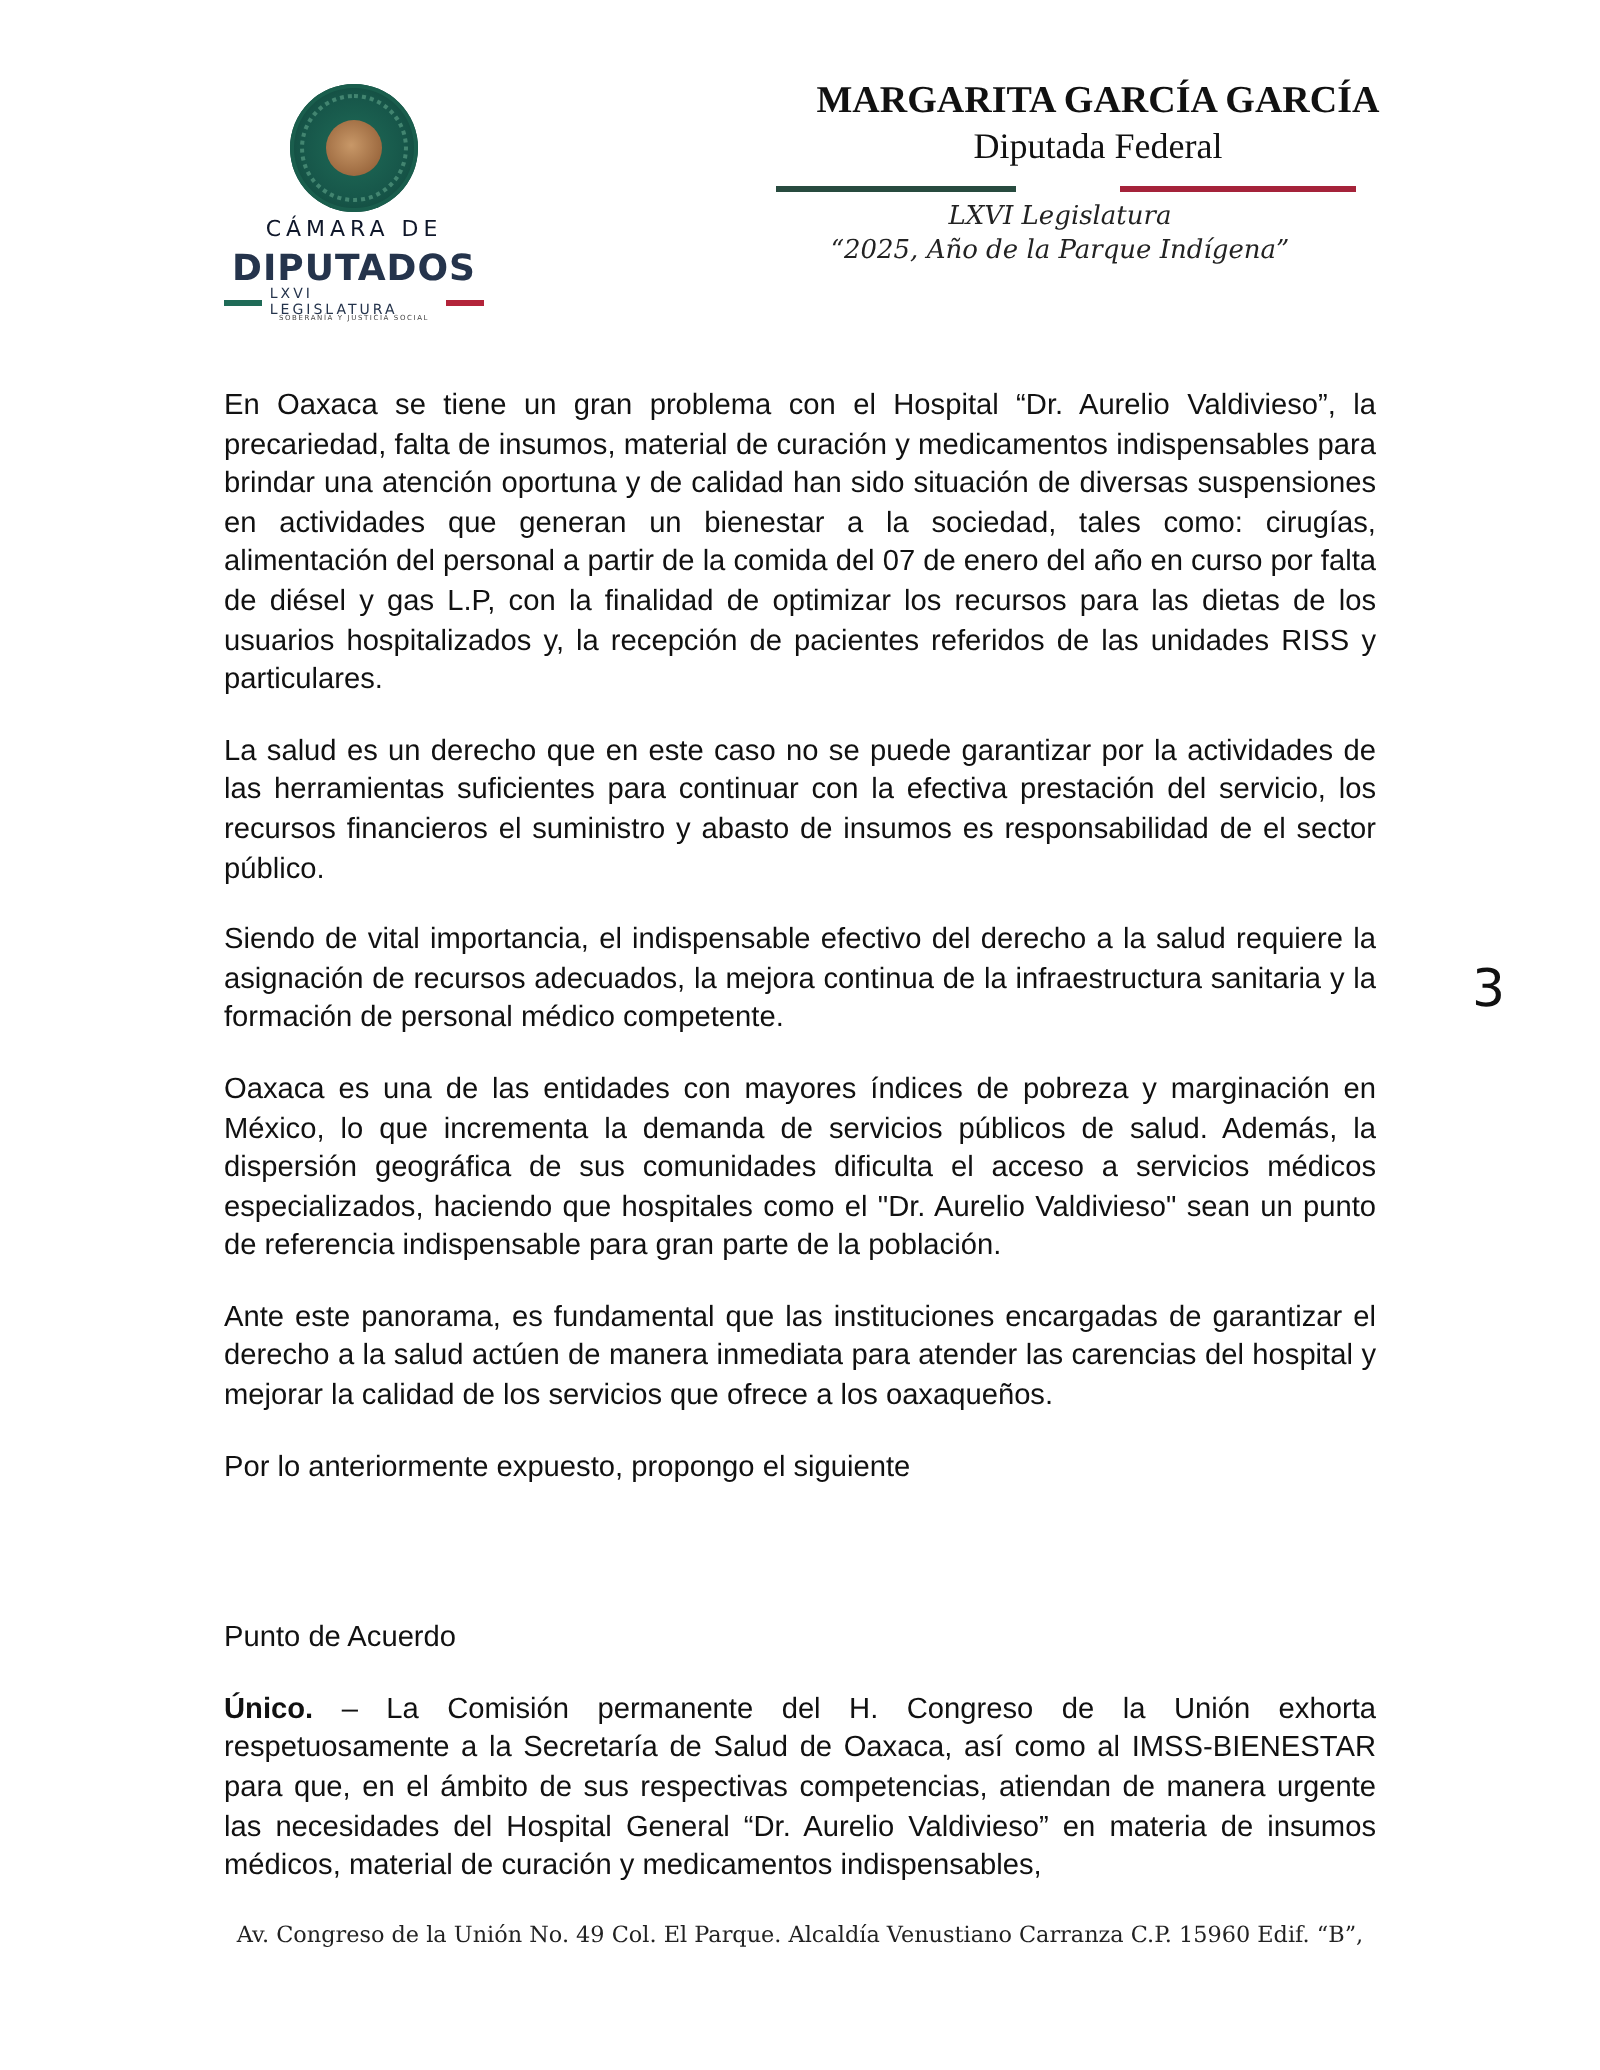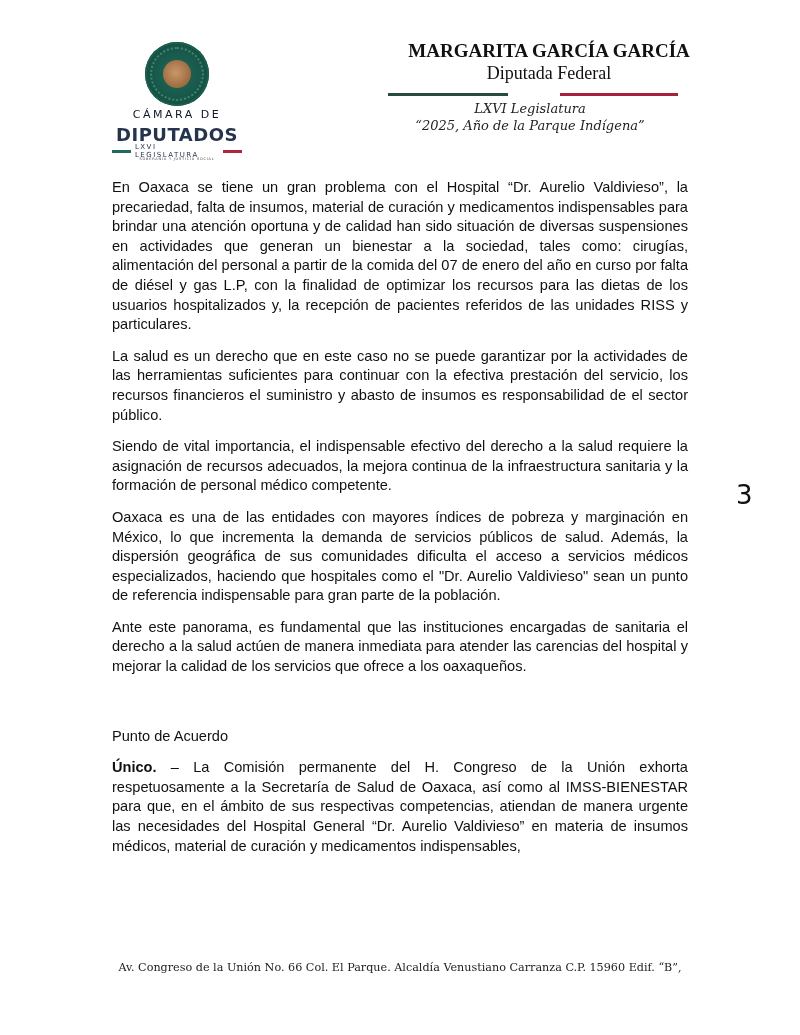--- a/index.html
+++ b/index.html
@@ -24,21 +24,21 @@
 
   .header-right { position: absolute; left: 399px; top: 40px; width: 300px; text-align: center; }
   .name { font-family: "Liberation Serif", serif; font-weight: bold; font-size: 19px; color: #111; line-height: 22px; }
   .role { font-family: "Liberation Serif", serif; font-size: 18px; color: #111; line-height: 22px; }
   .rule-row { position: absolute; left: 388px; top: 93px; width: 290px; height: 4px; }
   .rule-green { position: absolute; left: 0; top: 0; width: 120px; height: 3px; background: #284b3f; }
   .rule-red { position: absolute; left: 172px; top: 0; width: 118px; height: 3px; background: #a5233a; }
   .legis { position: absolute; left: 380px; top: 100px; width: 300px; text-align: center; font-family: "DejaVu Serif", serif; font-style: italic; font-size: 13px; line-height: 17px; color: #222; }
 
   .content { position: absolute; left: 112px; top: 178px; width: 576px; font-size: 14.6px; line-height: 19.6px; text-align: justify; }
-  .content p { margin: 0 0 12px 0; }
+  .content p { margin: 16px 0 12px 0; }
   .p-gap { height: 38px; }
   .heading { font-weight: normal; margin: 0 0 12px 0; }
   .unico { font-weight: bold; }
 
   .page-num { position: absolute; left: 736px; top: 480px; font-family: "DejaVu Sans", sans-serif; font-size: 26px; color: #111; }
 
   .footer { position: absolute; left: 100px; top: 960px; width: 600px; text-align: center; font-family: "DejaVu Serif", serif; font-size: 11.2px; line-height: 15px; color: #222; }
 </style>
 </head>
 <body>
@@ -69,23 +69,24 @@
 <div class="legis">
   <div>LXVI Legislatura</div>
   <div>“2025, Año de la Parque Indígena”</div>
 </div>
 
 <div class="content">
   <p>En Oaxaca se tiene un gran problema con el Hospital “Dr. Aurelio Valdivieso”, la precariedad, falta de insumos, material de curación y medicamentos indispensables para brindar una atención oportuna y de calidad han sido situación de diversas suspensiones en actividades que generan un bienestar a la sociedad, tales como: cirugías, alimentación del personal a partir de la comida del 07 de enero del año en curso por falta de diésel y gas L.P, con la finalidad de optimizar los recursos para las dietas de los usuarios hospitalizados y, la recepción de pacientes referidos de las unidades RISS y particulares.</p>
   <p>La salud es un derecho que en este caso no se puede garantizar por la actividades de las herramientas suficientes para continuar con la efectiva prestación del servicio, los recursos financieros el suministro y abasto de insumos es responsabilidad de el sector público.</p>
   <p>Siendo de vital importancia, el indispensable efectivo del derecho a la salud requiere la asignación de recursos adecuados, la mejora continua de la infraestructura sanitaria y la formación de personal médico competente.</p>
   <p>Oaxaca es una de las entidades con mayores índices de pobreza y marginación en México, lo que incrementa la demanda de servicios públicos de salud. Además, la dispersión geográfica de sus comunidades dificulta el acceso a servicios médicos especializados, haciendo que hospitales como el "Dr. Aurelio Valdivieso" sean un punto de referencia indispensable para gran parte de la población.</p>
-  <p>Ante este panorama, es fundamental que las instituciones encargadas de sanitaria el derecho a la salud actúen de manera inmediata para atender las carencias del hospital y mejorar la calidad de los servicios que ofrece a los oaxaqueños.</p>
+  <p>Ante este panorama, es fundamental que las instituciones encargadas de garantizar el derecho a la salud actúen de manera inmediata para atender las carencias del hospital y mejorar la calidad de los servicios que ofrece a los oaxaqueños.</p>
+  <p>Por lo anteriormente expuesto, propongo el siguiente</p>
   <div class="p-gap"></div>
   <p class="heading">Punto de Acuerdo</p>
   <p><span class="unico">Único.</span><span> – La Comisión permanente del H. Congreso de la Unión exhorta respetuosamente a la Secretaría de Salud de Oaxaca, así como al IMSS-BIENESTAR para que, en el ámbito de sus respectivas competencias, atiendan de manera urgente las necesidades del Hospital General “Dr. Aurelio Valdivieso” en materia de insumos médicos, material de curación y medicamentos indispensables,</span></p>
 </div>
 
 <div class="page-num">3</div>
 
 <div class="footer">
-  <div>Av. Congreso de la Unión No. 66 Col. El Parque. Alcaldía Venustiano Carranza C.P. 15960 Edif. “B”,</div>
+  <div>Av. Congreso de la Unión No. 49 Col. El Parque. Alcaldía Venustiano Carranza C.P. 15960 Edif. “B”,</div>
 </div>
 
 </body></html>

